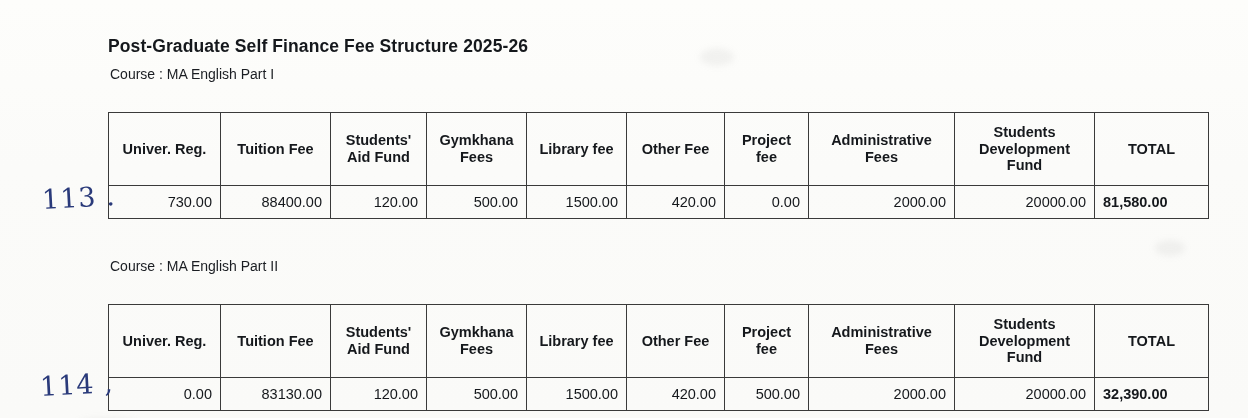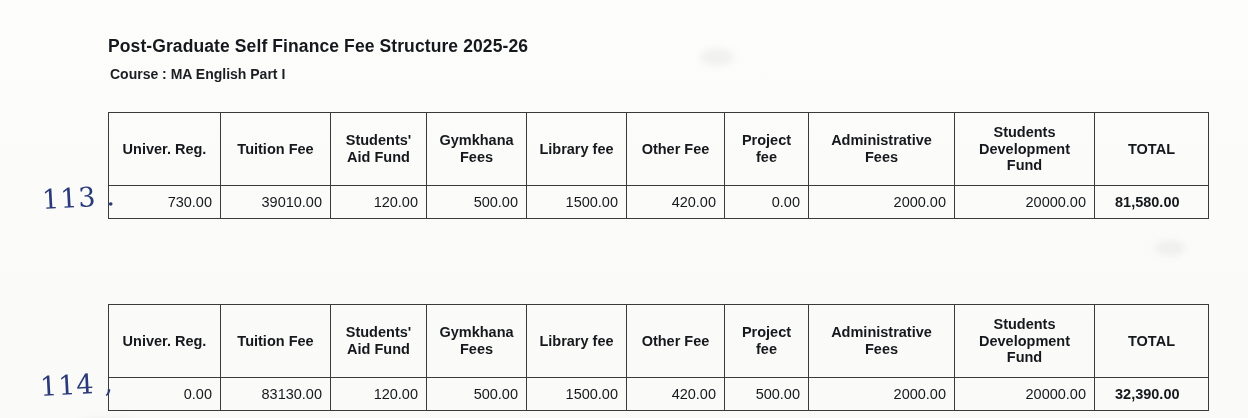--- a/index.html
+++ b/index.html
@@ -38,21 +38,21 @@
     font-size: 17.5px;
     font-weight: bold;
     letter-spacing: 0.1px;
     color: #15181c;
     white-space: nowrap;
   }
 
   .course-label {
     position: absolute;
     font-size: 14px;
-    font-weight: bold;
+    font-weight: normal;
     color: #1a1d22;
     white-space: nowrap;
   }
   .course-1 { left: 110px; top: 52px; }
   .course-2 { left: 110px; top: 244px; }
 
   table.fee-table {
     position: absolute;
     border-collapse: collapse;
     table-layout: fixed;
@@ -75,21 +75,21 @@
     font-weight: bold;
     text-align: center;
     line-height: 1.15;
     vertical-align: middle;
     padding: 2px 3px;
   }
 
   table.fee-table td {
     height: 28px;
     text-align: right;
-    padding: 2px 8px 2px 20px;
+    padding: 2px 8px 2px 8px;
     vertical-align: middle;
     font-weight: normal;
   }
   table.fee-table td.total-cell {
     font-weight: bold;
     text-align: left;
   }
 
   
   col.c0 { width: 112px; }
@@ -159,33 +159,34 @@
         <th><span>Other Fee</span></th>
         <th><span>Project</span><br><span>fee</span></th>
         <th><span>Administrative</span><br><span>Fees</span></th>
         <th><span>Students</span><br><span>Development</span><br><span>Fund</span></th>
         <th><span>TOTAL</span></th>
       </tr>
     </thead>
     <tbody>
       <tr>
         <td>730.00</td>
-        <td>39010.00</td>
+        <td>88400.00</td>
         <td>120.00</td>
         <td>500.00</td>
         <td>1500.00</td>
         <td>420.00</td>
         <td>0.00</td>
         <td>2000.00</td>
         <td>20000.00</td>
         <td class="total-cell">81,580.00</td>
       </tr>
     </tbody>
   </table>
 
+  <div class="course-label course-2">Course : MA English Part II</div>
 
   <table class="fee-table t2">
     <colgroup>
       <col class="c0">
         <col class="c1">
         <col class="c2">
         <col class="c3">
         <col class="c4">
       <col class="c5">
         <col class="c6">

